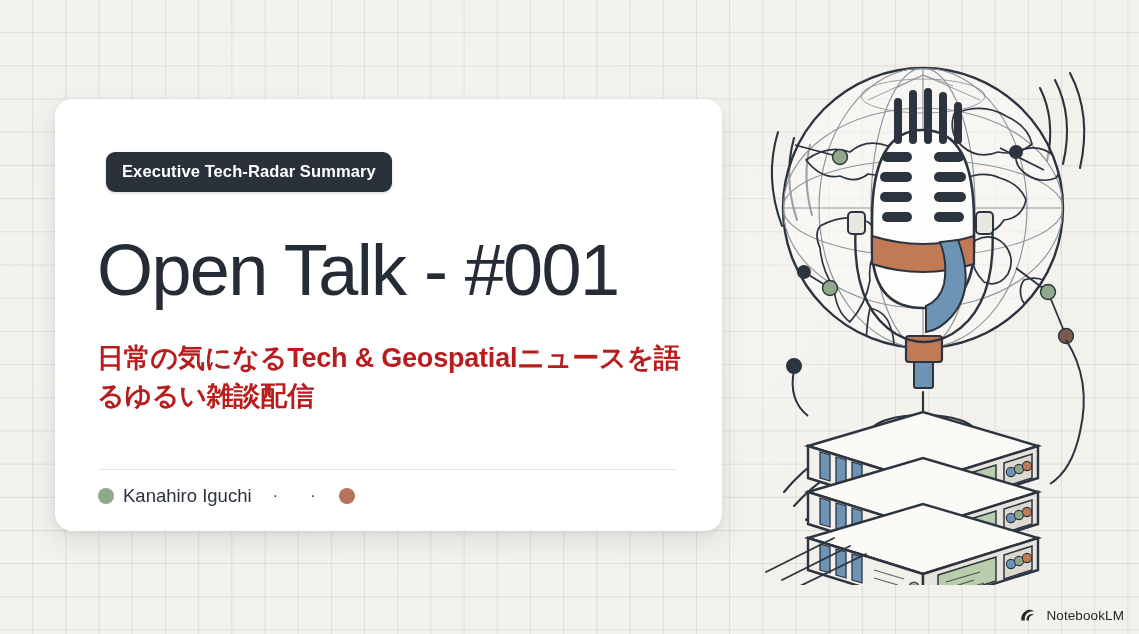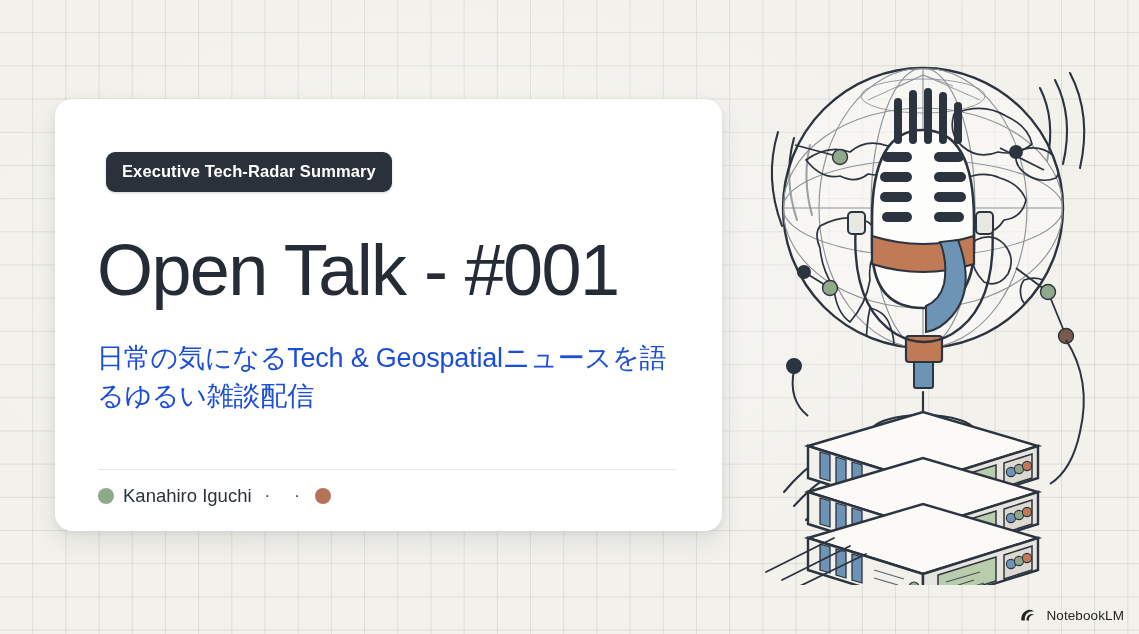--- a/index.html
+++ b/index.html
@@ -43,32 +43,32 @@
   }
 
   .title{
     position:absolute;left:97px;top:234px;
     font-size:72px;line-height:1;font-weight:normal;
     color:#252c36;letter-spacing:-1.6px;white-space:nowrap;
   }
 
   .subtitle{
     position:absolute;left:97px;top:339px;width:590px;
-    font-size:27px;line-height:1.42;font-weight:normal;
-    color:#1d4ed8;letter-spacing:-0.2px;
+    font-size:27px;line-height:1.42;font-weight:bold;
+    color:#b91c1c;letter-spacing:-0.2px;
   }
 
   .divider{
     position:absolute;left:98px;top:469px;width:578px;height:1px;
     background:#e6e6e6;
   }
 
   .authors{
     position:absolute;left:98px;top:485px;
-    display:flex;align-items:center;gap:4px;
+    display:flex;align-items:center;gap:12px;
     font-size:18.5px;color:#2b323c;white-space:nowrap;
   }
   .author{display:flex;align-items:center;}
   .dot{
     width:16px;height:16px;border-radius:50%;
     display:inline-block;margin-right:9px;flex:none;
   }
   .sep{margin:0 11px 0 9px;color:#3c434d;font-size:17px;}
 
   

